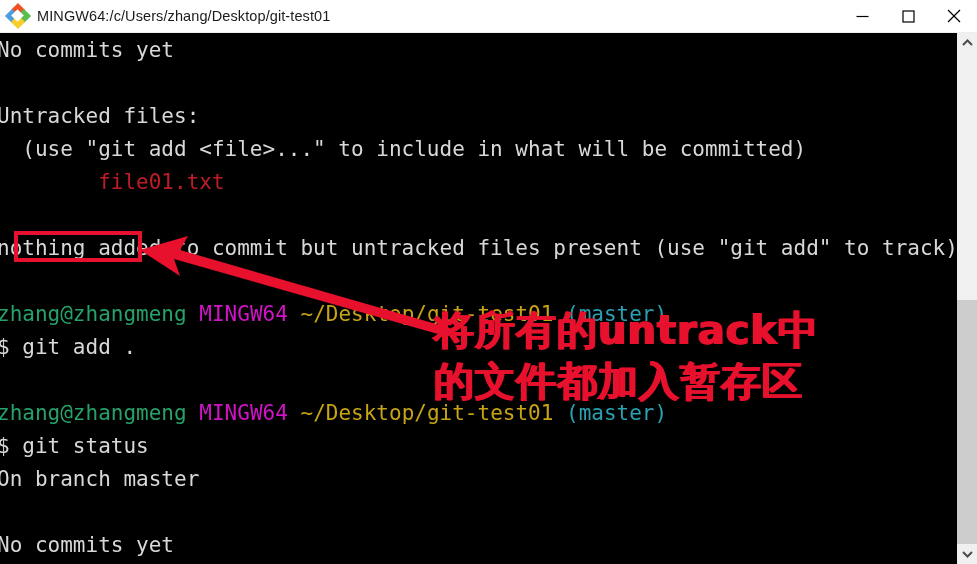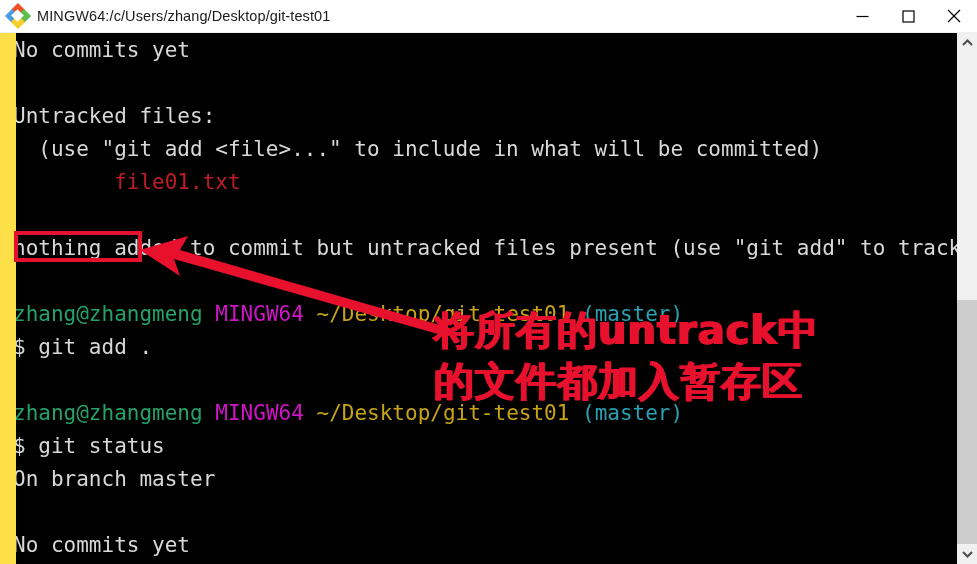--- a/index.html
+++ b/index.html
@@ -5,21 +5,21 @@
   * { box-sizing: border-box; margin: 0; padding: 0; }
   html, body {
     width: 977px; height: 564px;
     background: #ffffff;
     font-family: "Liberation Sans", sans-serif;
     overflow: hidden;
   }
   #app {
     position: relative;
     width: 977px; height: 564px;
-    background: #fde047;
+    background: #e5e5e5;
     overflow: hidden;
     text-decoration: underline;
   }
 
   
   .titlebar {
     position: absolute; top: 0; left: 0;
     width: 977px; height: 33px;
     background: #ffffff;
     display: flex; align-items: center;
@@ -50,21 +50,21 @@
   .wbtn {
     width: 46px; height: 33px;
     display: flex; align-items: center; justify-content: center;
     flex: 0 0 auto;
   }
   .wbtn svg { display: block; }
 
   
   .terminal {
     position: absolute;
-    left: 16px; top: 33px;
+    left: 0; top: 33px;
     width: 957px; height: 531px;
     background: #000000;
     overflow: hidden;
   }
   .term-lines {
     position: absolute;
     left: -3px; top: 1px;
     width: 970px;
     font-family: "DejaVu Sans Mono", "Liberation Mono", monospace;
     font-size: 21px;

